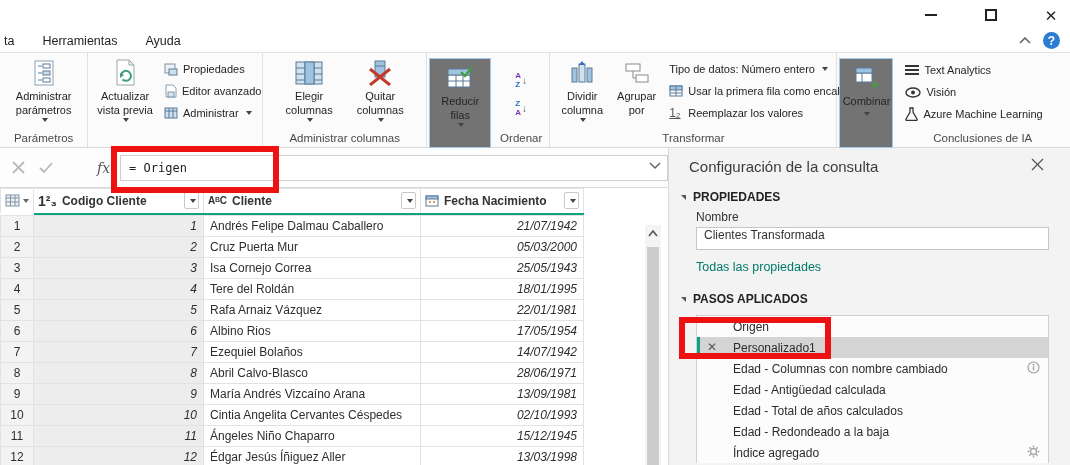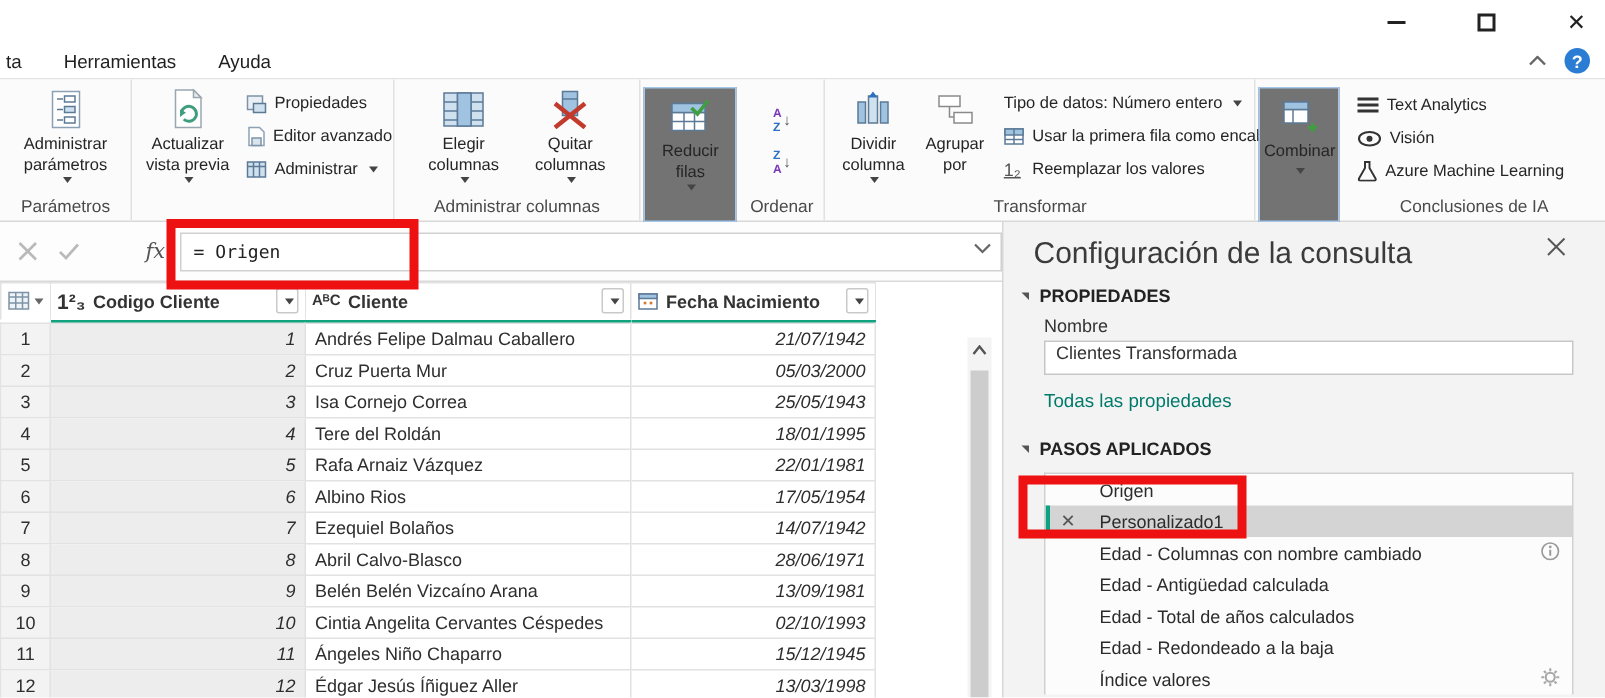--- a/index.html
+++ b/index.html
@@ -84,21 +84,21 @@
   .gutter-ic { display:flex; align-items:center; justify-content:center; gap:1px; height:100%; }
 
   
   .vscroll { position:absolute; left:645px; top:37px; width:16px; height:240px; background:#f4f4f4; }
   .vscroll .arr { height:16px; display:flex; align-items:center; justify-content:center; }
   .vscroll .thumb { position:absolute; left:2px; right:2px; top:22px; bottom:0; background:#cdcdcd; }
 
   
   .settings { position:absolute; left:668px; top:148px; width:402px; height:317px; background:#f3f3f3;
               border-left:1px solid #d8d8d8; }
-  .settings-title { position:absolute; left:20px; top:10px; font-size:20px; color:#3b3b3b; }
+  .settings-title { position:absolute; left:20px; top:10px; font-size:15px; color:#3b3b3b; }
   .settings-close { position:absolute; right:26px; top:10px; }
   .sec-head { position:absolute; display:flex; align-items:center; gap:7px; font-size:12px;
               font-weight:bold; color:#222; }
   .tri { width:0; height:0; border-top:5px solid #555; border-left:5px solid transparent; }
   .lbl-nombre { position:absolute; left:27px; top:62px; font-size:12px; color:#333; }
   .nombre-input { position:absolute; left:27px; top:79px; width:353px; height:23px; background:#fff;
                   border:1px solid #c6c6c6; font-size:12px; color:#333; display:flex; align-items:flex-start;
                   padding:0 7px; font-family:"Liberation Sans", sans-serif; }
   .all-props { position:absolute; left:27px; top:112px; font-size:12.5px; color:#007a6b; }
   .steps-list { position:absolute; left:27px; top:167px; width:353px; height:148px; background:#fcfcfc;
@@ -519,21 +519,21 @@
         </tr>
       <tr>
           <td class="gut">8</td>
           <td class="c-num">8</td>
           <td>Abril Calvo-Blasco</td>
           <td class="c-date">28/06/1971</td>
         </tr>
       <tr>
           <td class="gut">9</td>
           <td class="c-num">9</td>
-          <td>Belén Belén Vizcaíno Arana</td>
+          <td>María Andrés Vizcaíno Arana</td>
           <td class="c-date">13/09/1981</td>
         </tr>
       <tr>
           <td class="gut">10</td>
           <td class="c-num">10</td>
           <td>Cintia Angelita Cervantes Céspedes</td>
           <td class="c-date">02/10/1993</td>
         </tr>
       <tr>
           <td class="gut">11</td>
@@ -605,21 +605,21 @@
     <div class="step">
       <span>Edad - Antigüedad calculada</span>
     </div>
     <div class="step">
       <span>Edad - Total de años calculados</span>
     </div>
     <div class="step">
       <span>Edad - Redondeado a la baja</span>
     </div>
     <div class="step">
-      <span>Índice valores</span>
+      <span>Índice agregado</span>
       <span class="step-right-ic">
         <svg width="13" height="13" viewBox="0 0 13 13">
             <circle cx="6.5" cy="6.5" r="3" fill="none" stroke="#a8a8a8" stroke-width="1.4"></circle>
             <g stroke="#a8a8a8" stroke-width="1.4">
               <line x1="6.5" y1="0.5" x2="6.5" y2="2.5"></line>
               <line x1="6.5" y1="10.5" x2="6.5" y2="12.5"></line>
               <line x1="0.5" y1="6.5" x2="2.5" y2="6.5"></line>
               <line x1="10.5" y1="6.5" x2="12.5" y2="6.5"></line>
               <line x1="2.3" y1="2.3" x2="3.7" y2="3.7"></line>
               <line x1="9.3" y1="9.3" x2="10.7" y2="10.7"></line>

